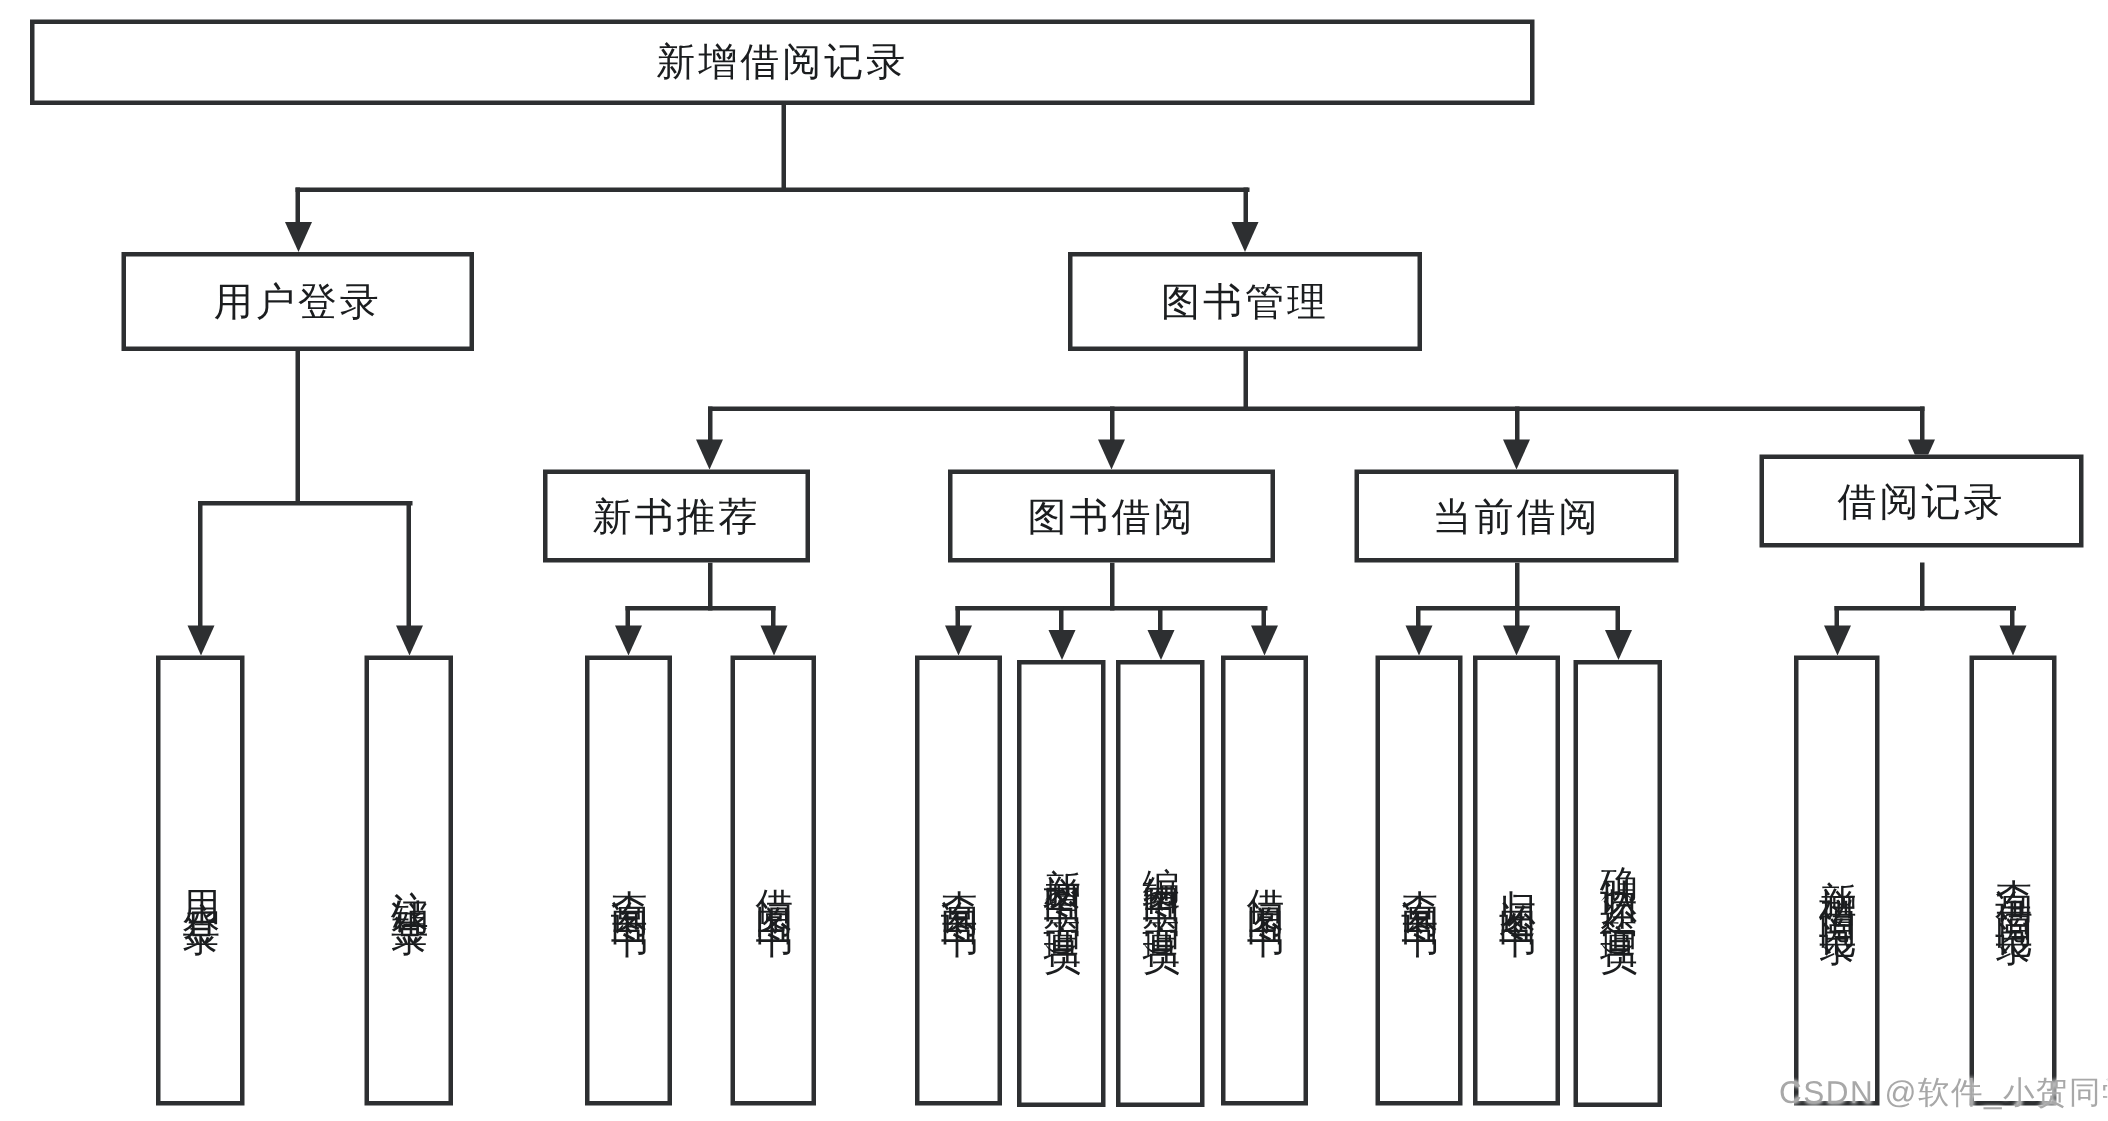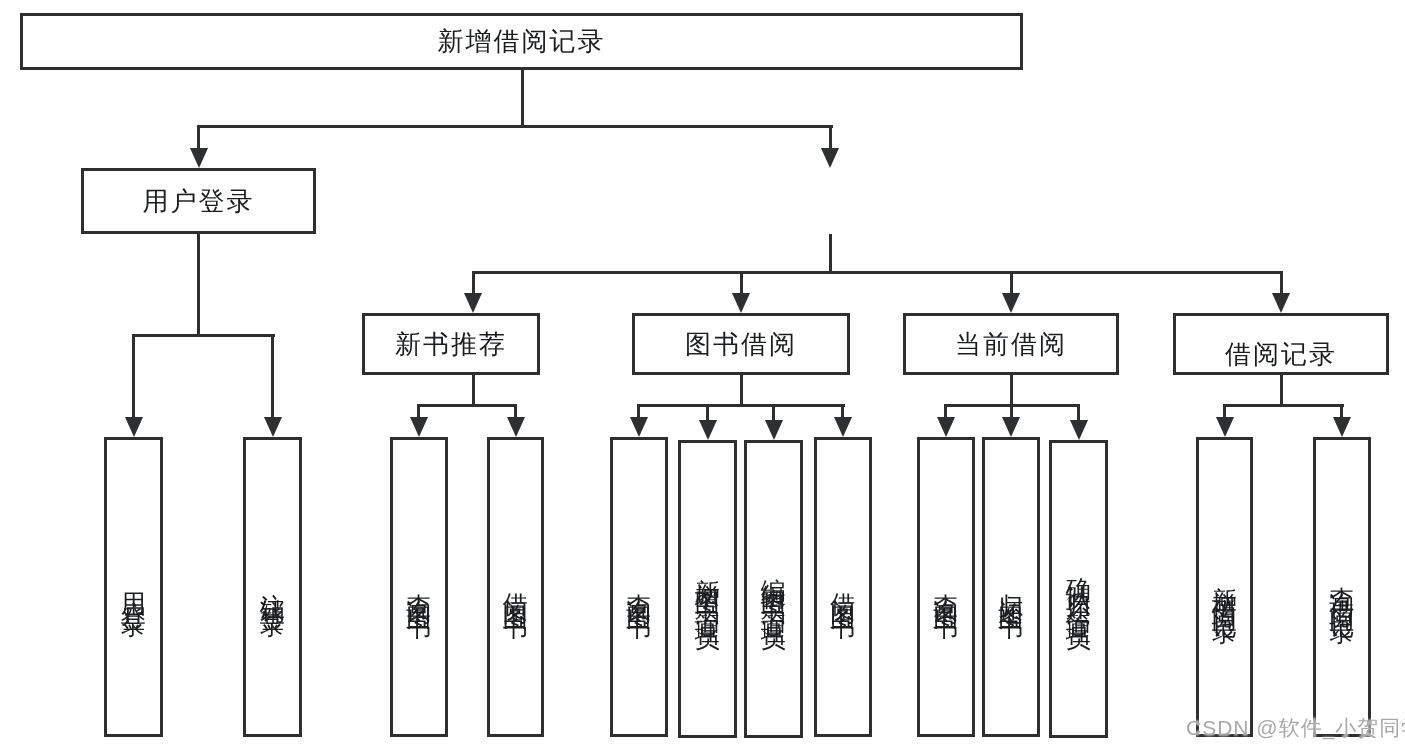--- a/index.html
+++ b/index.html
@@ -133,34 +133,37 @@
   <div class="arrow" style="left:1333px;top:417px;"></div>
 
   <div class="hbox" style="left:20px;top:13px;width:1003px;height:57px;">
     <span>新增借阅记录</span>
   </div>
 
   <div class="hbox" style="left:81px;top:168px;width:235px;height:66px;">
     <span>用户登录</span>
   </div>
 
+  <div class="hbox" style="left:712px;top:168px;width:236px;height:66px;">
+    <span>图书管理</span>
+  </div>
 
   <div class="hbox" style="left:362px;top:313px;width:178px;height:62px;">
     <span>新书推荐</span>
   </div>
 
   <div class="hbox" style="left:903px;top:313px;width:216px;height:62px;">
     <span>当前借阅</span>
   </div>
 
   <div class="hbox" style="left:632px;top:313px;width:218px;height:62px;">
     <span>图书借阅</span>
   </div>
 
-  <div class="hbox" style="left:1173px;top:313px;width:216px;height:62px;align-items:flex-end;">
+  <div class="hbox" style="left:1173px;top:303px;width:216px;height:62px;">
     <span>借阅记录</span>
   </div>
 
   <div class="vbox" style="left:104px;top:437px;width:59px;height:300px;">
     <span class="vtext">用户登录</span>
   </div>
   <div class="vbox" style="left:243px;top:437px;width:59px;height:300px;">
     <span class="vtext">注销登录</span>
   </div>
 

